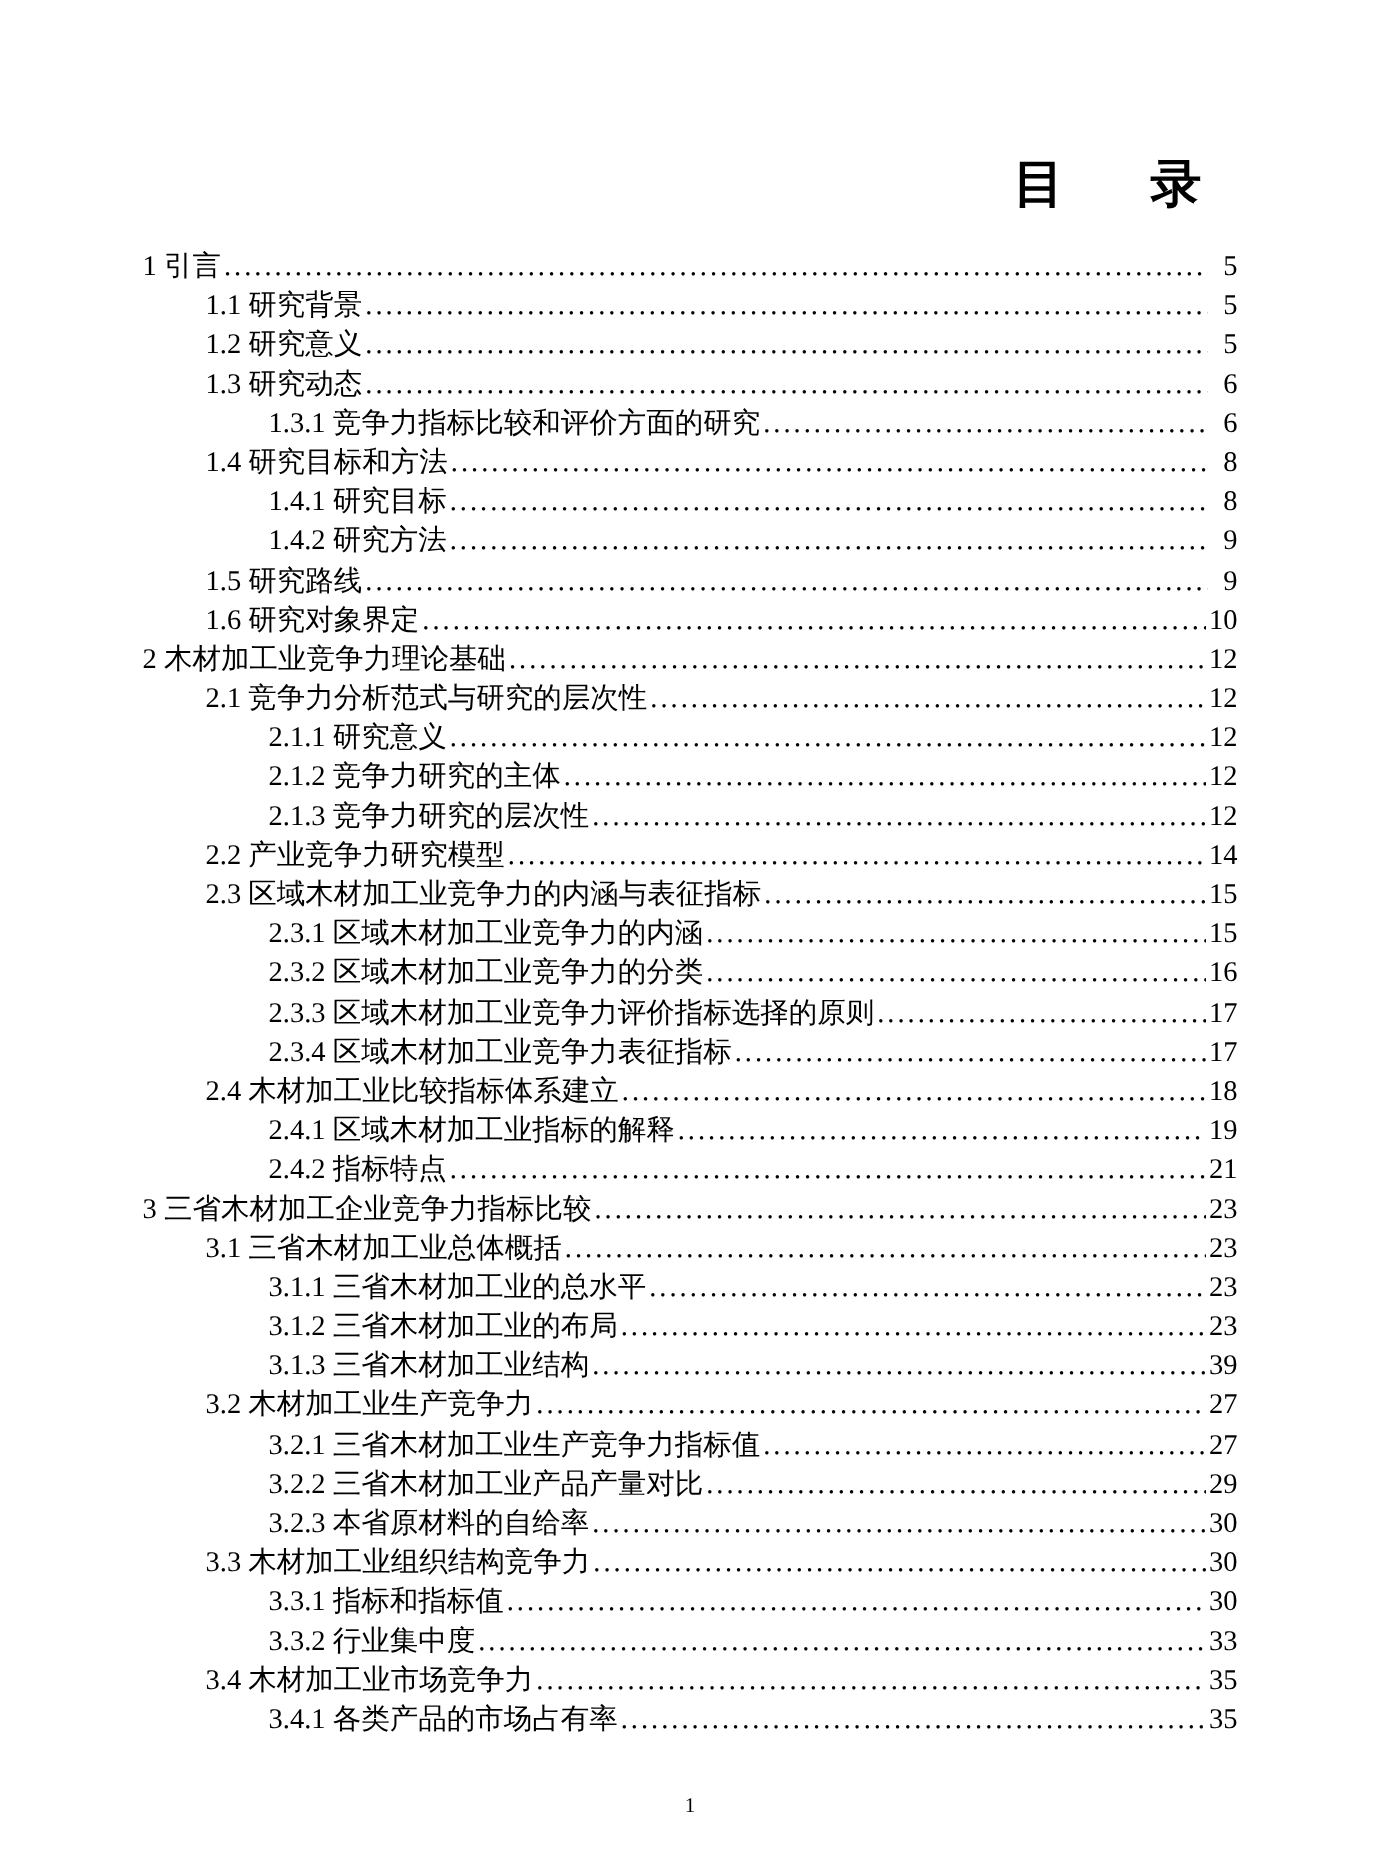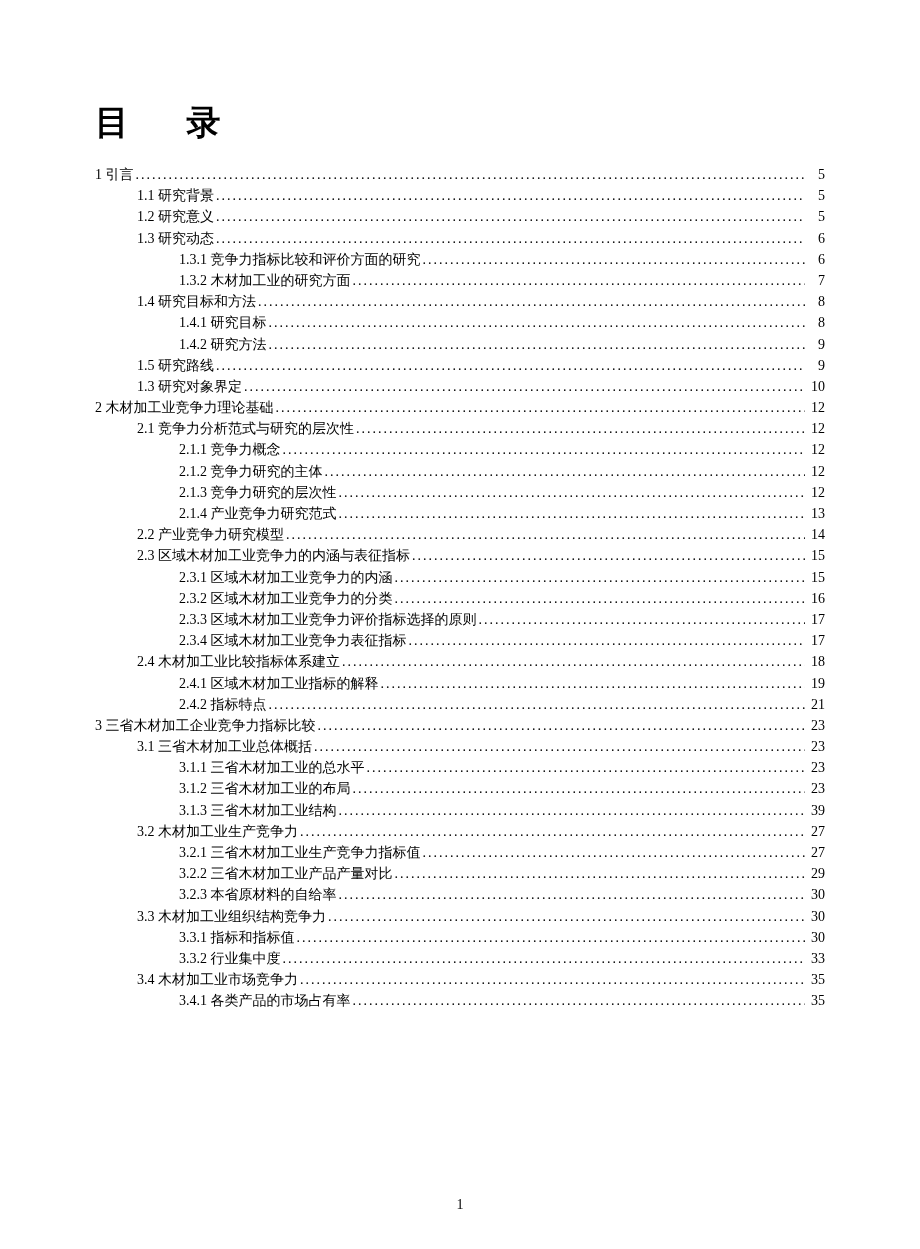--- a/index.html
+++ b/index.html
@@ -8,26 +8,26 @@
       font-family: "SimSun", "宋体", serif;
       width: 920px;
       height: 1249px;
       padding: 100px 95px 0 95px;
       position: relative;
       color: #000;
     }
     .page-title {
       font-size: 34px;
       font-weight: bold;
-      text-align: left;
+      text-align: right;
       letter-spacing: 24px;
       margin-bottom: 22px;
       font-family: "SimHei", "黑体", sans-serif;
     }
-    .toc { font-size: 14px; line-height: 1.0; }
+    .toc { font-size: 19px; line-height: 1.0; }
     .toc-row {
       display: flex;
       align-items: baseline;
       white-space: nowrap;
       margin-bottom: 7.2px;
     }
     .toc-label { flex: 0 0 auto; }
     .toc-dots {
       flex: 1 1 auto;
       overflow: hidden;
@@ -74,25 +74,20 @@
     <div class="toc-row indent-1">
       <span class="toc-label">1.3 研究动态</span>
       <span class="toc-dots"></span>
       <span class="toc-page">6</span>
     </div>
     <div class="toc-row indent-2">
       <span class="toc-label">1.3.1 竞争力指标比较和评价方面的研究</span>
       <span class="toc-dots"></span>
       <span class="toc-page">6</span>
     </div>
-    <div class="toc-row indent-2">
-      <span class="toc-label">1.3.2 木材加工业的研究方面</span>
-      <span class="toc-dots"></span>
-      <span class="toc-page">7</span>
-    </div>
     <div class="toc-row indent-1">
       <span class="toc-label">1.4 研究目标和方法</span>
       <span class="toc-dots"></span>
       <span class="toc-page">8</span>
     </div>
     <div class="toc-row indent-2">
       <span class="toc-label">1.4.1 研究目标</span>
       <span class="toc-dots"></span>
       <span class="toc-page">8</span>
     </div>
@@ -100,53 +95,48 @@
       <span class="toc-label">1.4.2 研究方法</span>
       <span class="toc-dots"></span>
       <span class="toc-page">9</span>
     </div>
     <div class="toc-row indent-1">
       <span class="toc-label">1.5 研究路线</span>
       <span class="toc-dots"></span>
       <span class="toc-page">9</span>
     </div>
     <div class="toc-row indent-1">
-      <span class="toc-label">1.3 研究对象界定</span>
+      <span class="toc-label">1.6 研究对象界定</span>
       <span class="toc-dots"></span>
       <span class="toc-page">10</span>
     </div>
     <div class="toc-row indent-0">
       <span class="toc-label">2 木材加工业竞争力理论基础</span>
       <span class="toc-dots"></span>
       <span class="toc-page">12</span>
     </div>
     <div class="toc-row indent-1">
       <span class="toc-label">2.1 竞争力分析范式与研究的层次性</span>
       <span class="toc-dots"></span>
       <span class="toc-page">12</span>
     </div>
     <div class="toc-row indent-2">
-      <span class="toc-label">2.1.1 竞争力概念</span>
+      <span class="toc-label">2.1.1 研究意义</span>
       <span class="toc-dots"></span>
       <span class="toc-page">12</span>
     </div>
     <div class="toc-row indent-2">
       <span class="toc-label">2.1.2 竞争力研究的主体</span>
       <span class="toc-dots"></span>
       <span class="toc-page">12</span>
     </div>
     <div class="toc-row indent-2">
       <span class="toc-label">2.1.3 竞争力研究的层次性</span>
       <span class="toc-dots"></span>
       <span class="toc-page">12</span>
-    </div>
-    <div class="toc-row indent-2">
-      <span class="toc-label">2.1.4 产业竞争力研究范式</span>
-      <span class="toc-dots"></span>
-      <span class="toc-page">13</span>
     </div>
     <div class="toc-row indent-1">
       <span class="toc-label">2.2 产业竞争力研究模型</span>
       <span class="toc-dots"></span>
       <span class="toc-page">14</span>
     </div>
     <div class="toc-row indent-1">
       <span class="toc-label">2.3 区域木材加工业竞争力的内涵与表征指标</span>
       <span class="toc-dots"></span>
       <span class="toc-page">15</span>

